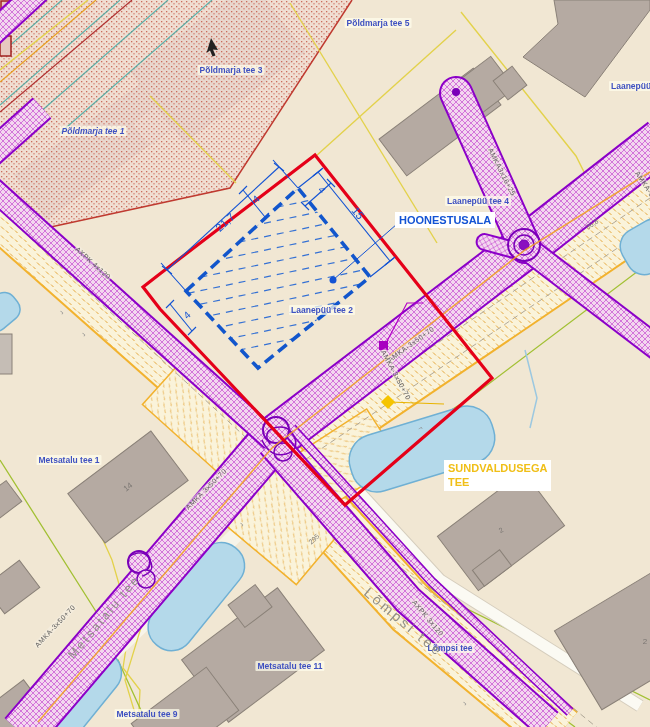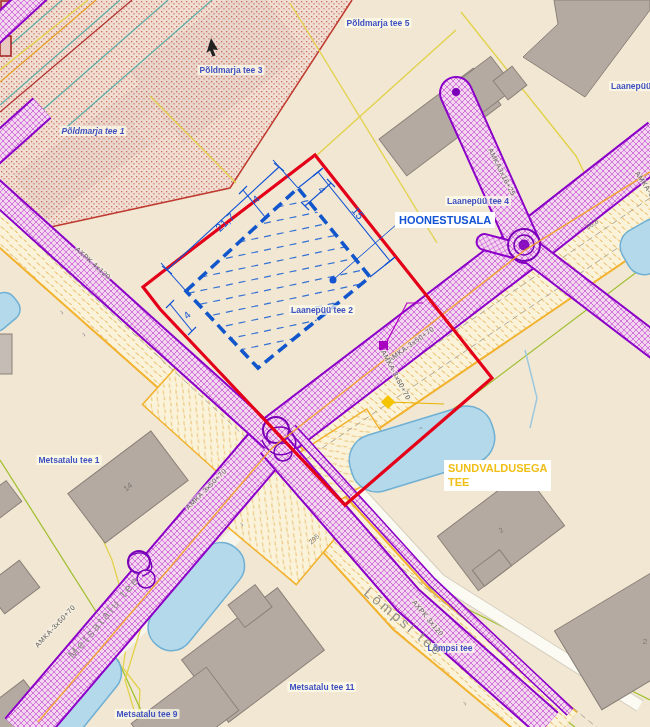--- a/index.html
+++ b/index.html
@@ -260,21 +260,21 @@
   <polygon points="211,38 218,50 213,49.5 215.5,55.5 212.5,56.5 210,50.5 206.5,53" fill="#222"></polygon>
 </svg>
 
 <span class="lbl street" style="left:378px;top:23px;">Põldmarja tee 5</span>
 <span class="lbl street" style="left:231px;top:70px;">Põldmarja tee 3</span>
 <span class="lbl street" style="left:93px;top:131px;font-style:italic;">Põldmarja tee 1</span>
 <span class="lbl street" style="left:609px;top:86px;transform:translate(0,-50%);">Laanepüü tee</span>
 <span class="lbl street" style="left:478px;top:201px;">Laanepüü tee 4</span>
 <span class="lbl street" style="left:322px;top:310px;">Laanepüü tee 2</span>
 <span class="lbl street" style="left:69px;top:460px;">Metsatalu tee 1</span>
-<span class="lbl street" style="left:290px;top:687px;margin-left:32px;">Metsatalu tee 11</span>
+<span class="lbl street" style="left:290px;top:666px;">Metsatalu tee 11</span>
 <span class="lbl street" style="left:123px;top:714px;margin-left:24px;">Metsatalu tee 9</span>
 <span class="lbl street" style="left:450px;top:648px;">Lõmpsi tee</span>
 
 <span class="lbl roadname" style="left:104px;top:617px;transform:translate(-50%,-50%) rotate(-50deg);">Metsatalu tee</span>
 <span class="lbl roadname2" style="left:404px;top:622px;transform:translate(-50%,-50%) rotate(40deg);">Lõmpsi tee</span>
 
 <span class="lbl cbl" style="left:502px;top:172px;transform:translate(-50%,-50%) rotate(63deg);">AMKA3x16+25</span>
 <span class="lbl cbl" style="left:411px;top:344px;transform:translate(-50%,-50%) rotate(-36deg);">AMKA-3x50+70</span>
 <span class="lbl cbl" style="left:396px;top:375px;transform:translate(-50%,-50%) rotate(62deg);">AMKA-3x50+70</span>
 <span class="lbl cbl" style="left:206px;top:489px;transform:translate(-50%,-50%) rotate(-45deg);">AMKA 3x50+70</span>

